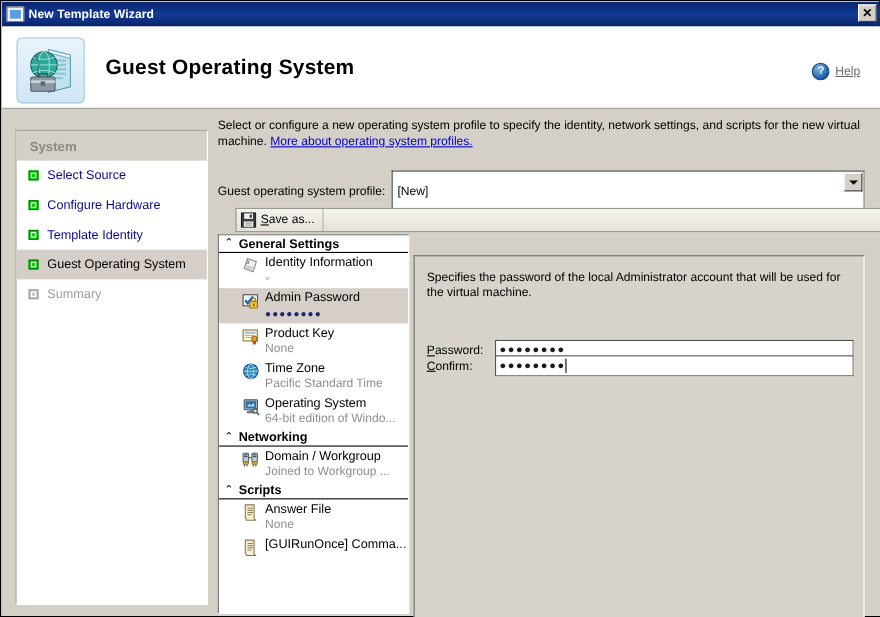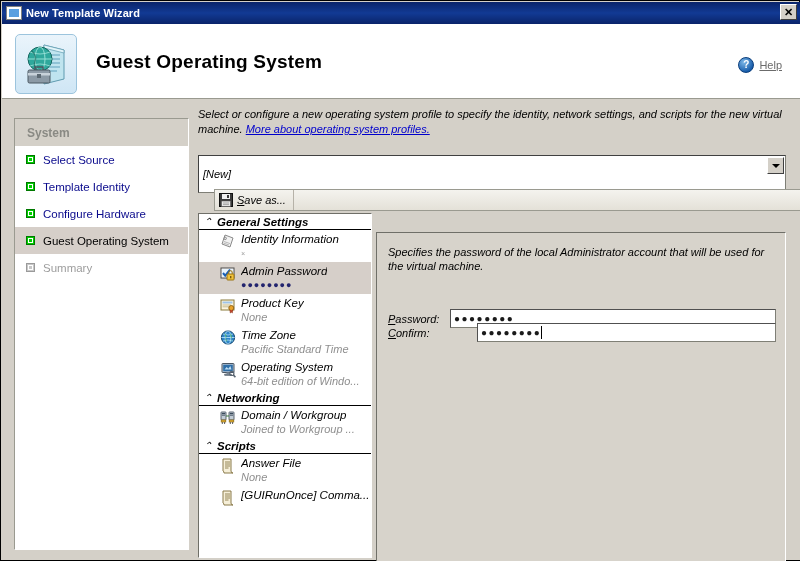--- a/index.html
+++ b/index.html
@@ -195,21 +195,20 @@
     white-space: nowrap;
   }
   .step-row.current .step-label { color: #000000; font-weight: normal; }
   .step-row.disabled .step-label { color: #9d9d9d; }
 
   
   .content {
     position: absolute;
     left: 196px; top: 8px;
     width: 592px;
-    font-style: italic;
   }
   .intro {
     font-size: 11px;
     color: #000;
     line-height: 15px;
     width: 585px;
   }
   .intro a {
     color: #0000cc;
     text-decoration: underline;
@@ -385,21 +384,21 @@
     color: #000;
   }
   .field-row {
     position: absolute;
     left: 11px;
     display: flex;
     align-items: center;
     width: 388px;
   }
   .field-row.r1 { top: 76px; }
-  .field-row.r2 { top: 90px; gap: 27px; }
+  .field-row.r2 { top: 90px; }
   .field-label {
     width: 62px;
     font-size: 11px;
     color: #000;
     flex: 0 0 auto;
   }
   .field-label u { text-decoration: underline; }
   .field-input {
     flex: 1 1 auto;
     height: 19px;
@@ -472,43 +471,44 @@
     <div class="steps-panel">
       <div class="steps-header">
         <span>System</span>
       </div>
       <div class="step-row">
         <span class="step-bullet"></span>
         <span class="step-label">Select Source</span>
       </div>
       <div class="step-row">
         <span class="step-bullet"></span>
-        <span class="step-label">Template Identity</span>
+        <span class="step-label">Configure Hardware</span>
       </div>
       <div class="step-row">
         <span class="step-bullet"></span>
-        <span class="step-label">Configure Hardware</span>
+        <span class="step-label">Template Identity</span>
       </div>
       <div class="step-row current">
         <span class="step-bullet"></span>
         <span class="step-label">Guest Operating System</span>
       </div>
       <div class="step-row disabled">
         <span class="step-bullet disabled"></span>
         <span class="step-label">Summary</span>
       </div>
     </div>
 
     <div class="content">
 
       <div class="intro">
         <span>Select or configure a new operating system profile to specify the identity, network settings, and scripts for the new virtual machine. </span><a>More about operating system profiles.</a>
       </div>
 
       <div class="profile-row">
+        <span class="profile-label">Guest operating system profile:</span>
         <div class="combo">
           <span class="combo-value">[New]</span>
           <span class="combo-arrow">
               <i class="arrow-dn"></i>
             </span>
         </div>
       </div>
 
       <div class="toolbar">
         <div class="tb-btn">

